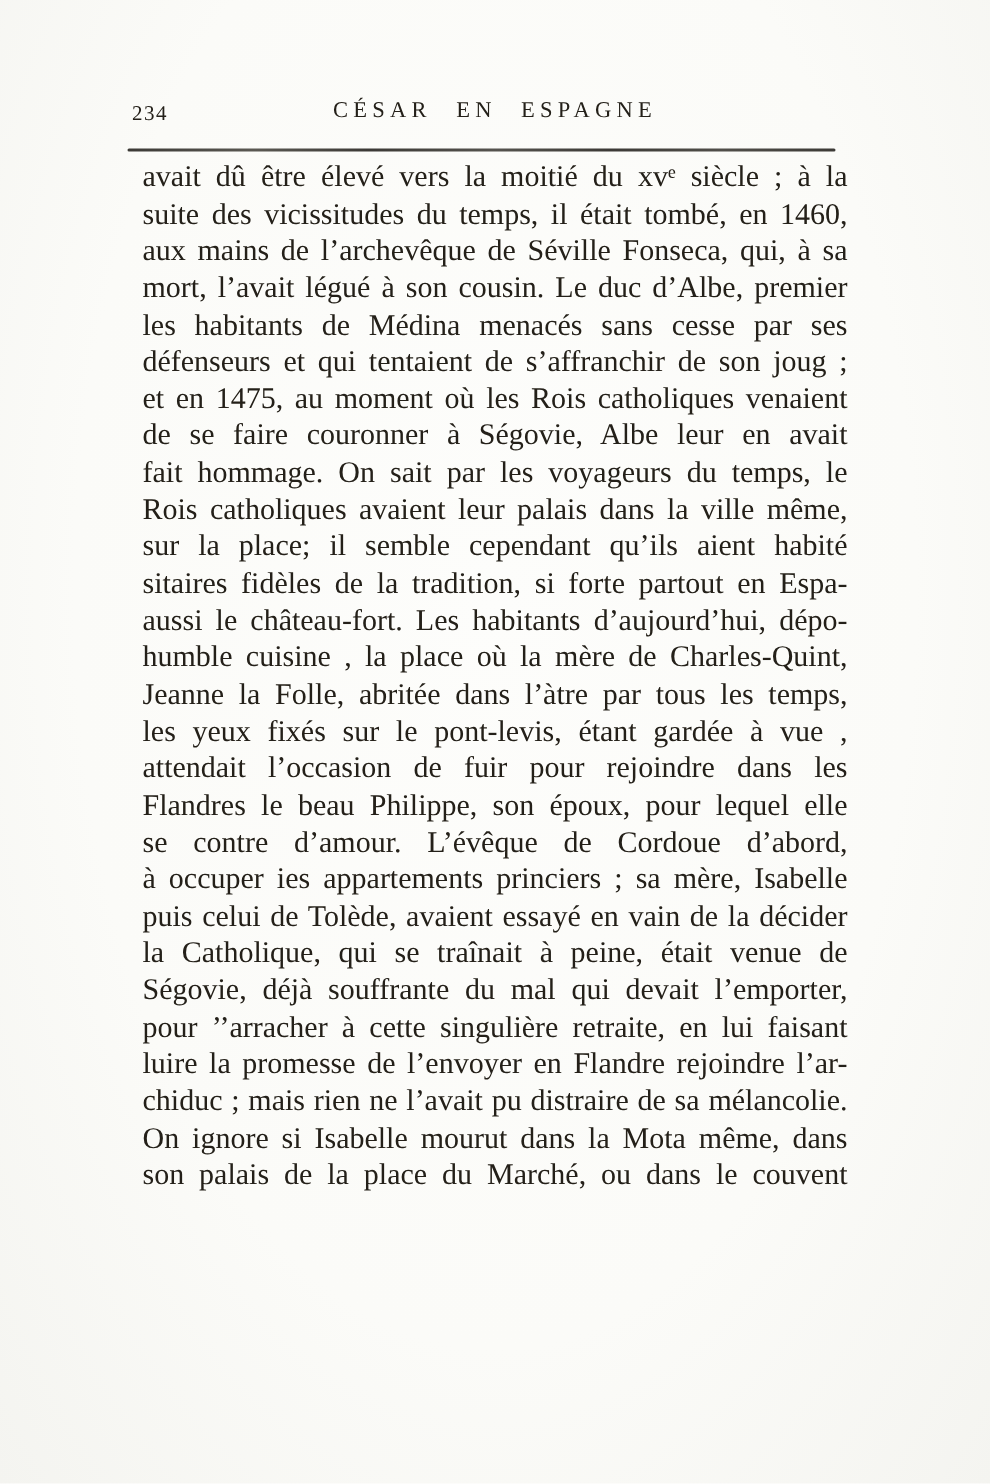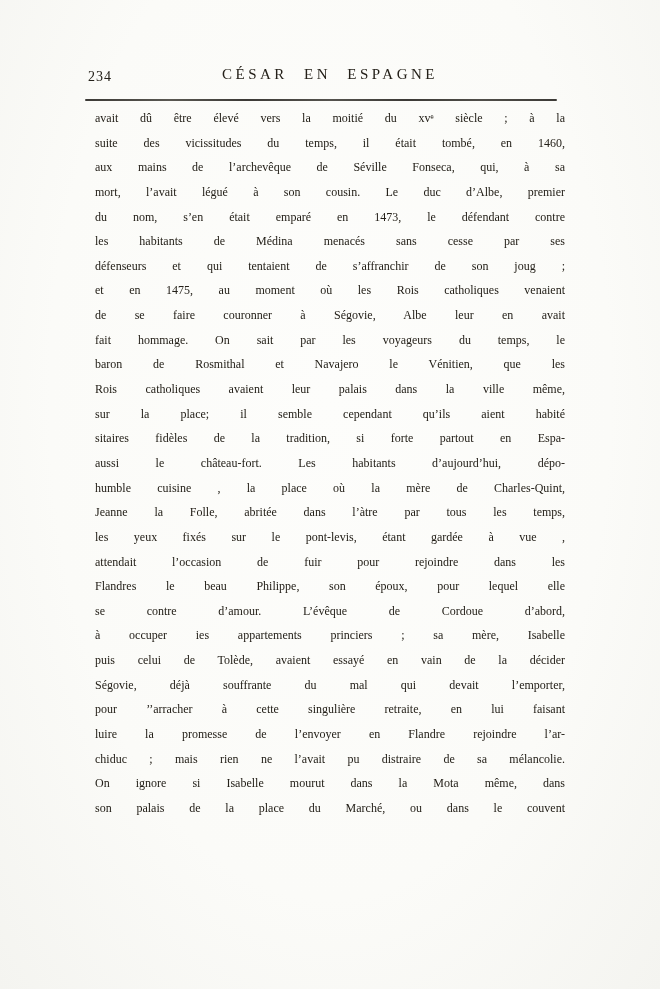--- a/index.html
+++ b/index.html
@@ -60,21 +60,21 @@
 
   .body-text {
     position: absolute;
     top: 106px;
     left: 95px;
     width: 470px;
   }
   .line {
     height: 24.65px;
     line-height: 24.65px;
-    font-size: 12px;
+    font-size: 20px;
     color: var(--ink);
     text-align: justify;
     text-align-last: justify;
     white-space: normal;
   }
 </style>
 </head>
 <body>
 
 <div class="page">
@@ -84,39 +84,38 @@
     <span class="running-title">CÉSAR EN ESPAGNE</span>
   </div>
 
   <div class="rule"></div>
 
   <div class="body-text">
       <div class="line">avait dû être élevé vers la moitié du xvᵉ siècle ; à la</div>
       <div class="line">suite des vicissitudes du temps, il était tombé, en 1460,</div>
       <div class="line">aux mains de l’archevêque de Séville Fonseca, qui, à sa</div>
       <div class="line">mort, l’avait légué à son cousin. Le duc d’Albe, premier</div>
-      <div class="line">du nom, s’en était emparé en 1473, le défendant contre</div>
       <div class="line">les habitants de Médina menacés sans cesse par ses</div>
       <div class="line">défenseurs et qui tentaient de s’affranchir de son joug ;</div>
       <div class="line">et en 1475, au moment où les Rois catholiques venaient</div>
       <div class="line">de se faire couronner à Ségovie, Albe leur en avait</div>
       <div class="line">fait hommage. On sait par les voyageurs du temps, le</div>
-      <div class="line">baron de Rosmithal et Navajero le Vénitien, que les</div>
       <div class="line">Rois catholiques avaient leur palais dans la ville même,</div>
       <div class="line">sur la place; il semble cependant qu’ils aient habité</div>
       <div class="line">sitaires fidèles de la tradition, si forte partout en Espa-</div>
       <div class="line">aussi le château-fort. Les habitants d’aujourd’hui, dépo-</div>
       <div class="line">humble cuisine , la place où la mère de Charles-Quint,</div>
       <div class="line">Jeanne la Folle, abritée dans l’àtre par tous les temps,</div>
       <div class="line">les yeux fixés sur le pont-levis, étant gardée à vue ,</div>
       <div class="line">attendait l’occasion de fuir pour rejoindre dans les</div>
       <div class="line">Flandres le beau Philippe, son époux, pour lequel elle</div>
       <div class="line">se contre d’amour. L’évêque de Cordoue d’abord,</div>
       <div class="line">à occuper ies appartements princiers ; sa mère, Isabelle</div>
       <div class="line">puis celui de Tolède, avaient essayé en vain de la décider</div>
+      <div class="line">la Catholique, qui se traînait à peine, était venue de</div>
       <div class="line">Ségovie, déjà souffrante du mal qui devait l’emporter,</div>
       <div class="line">pour ’’arracher à cette singulière retraite, en lui faisant</div>
       <div class="line">luire la promesse de l’envoyer en Flandre rejoindre l’ar-</div>
       <div class="line">chiduc ; mais rien ne l’avait pu distraire de sa mélancolie.</div>
       <div class="line">On ignore si Isabelle mourut dans la Mota même, dans</div>
       <div class="line">son palais de la place du Marché, ou dans le couvent</div>
     </div>
 
 </div>
 

